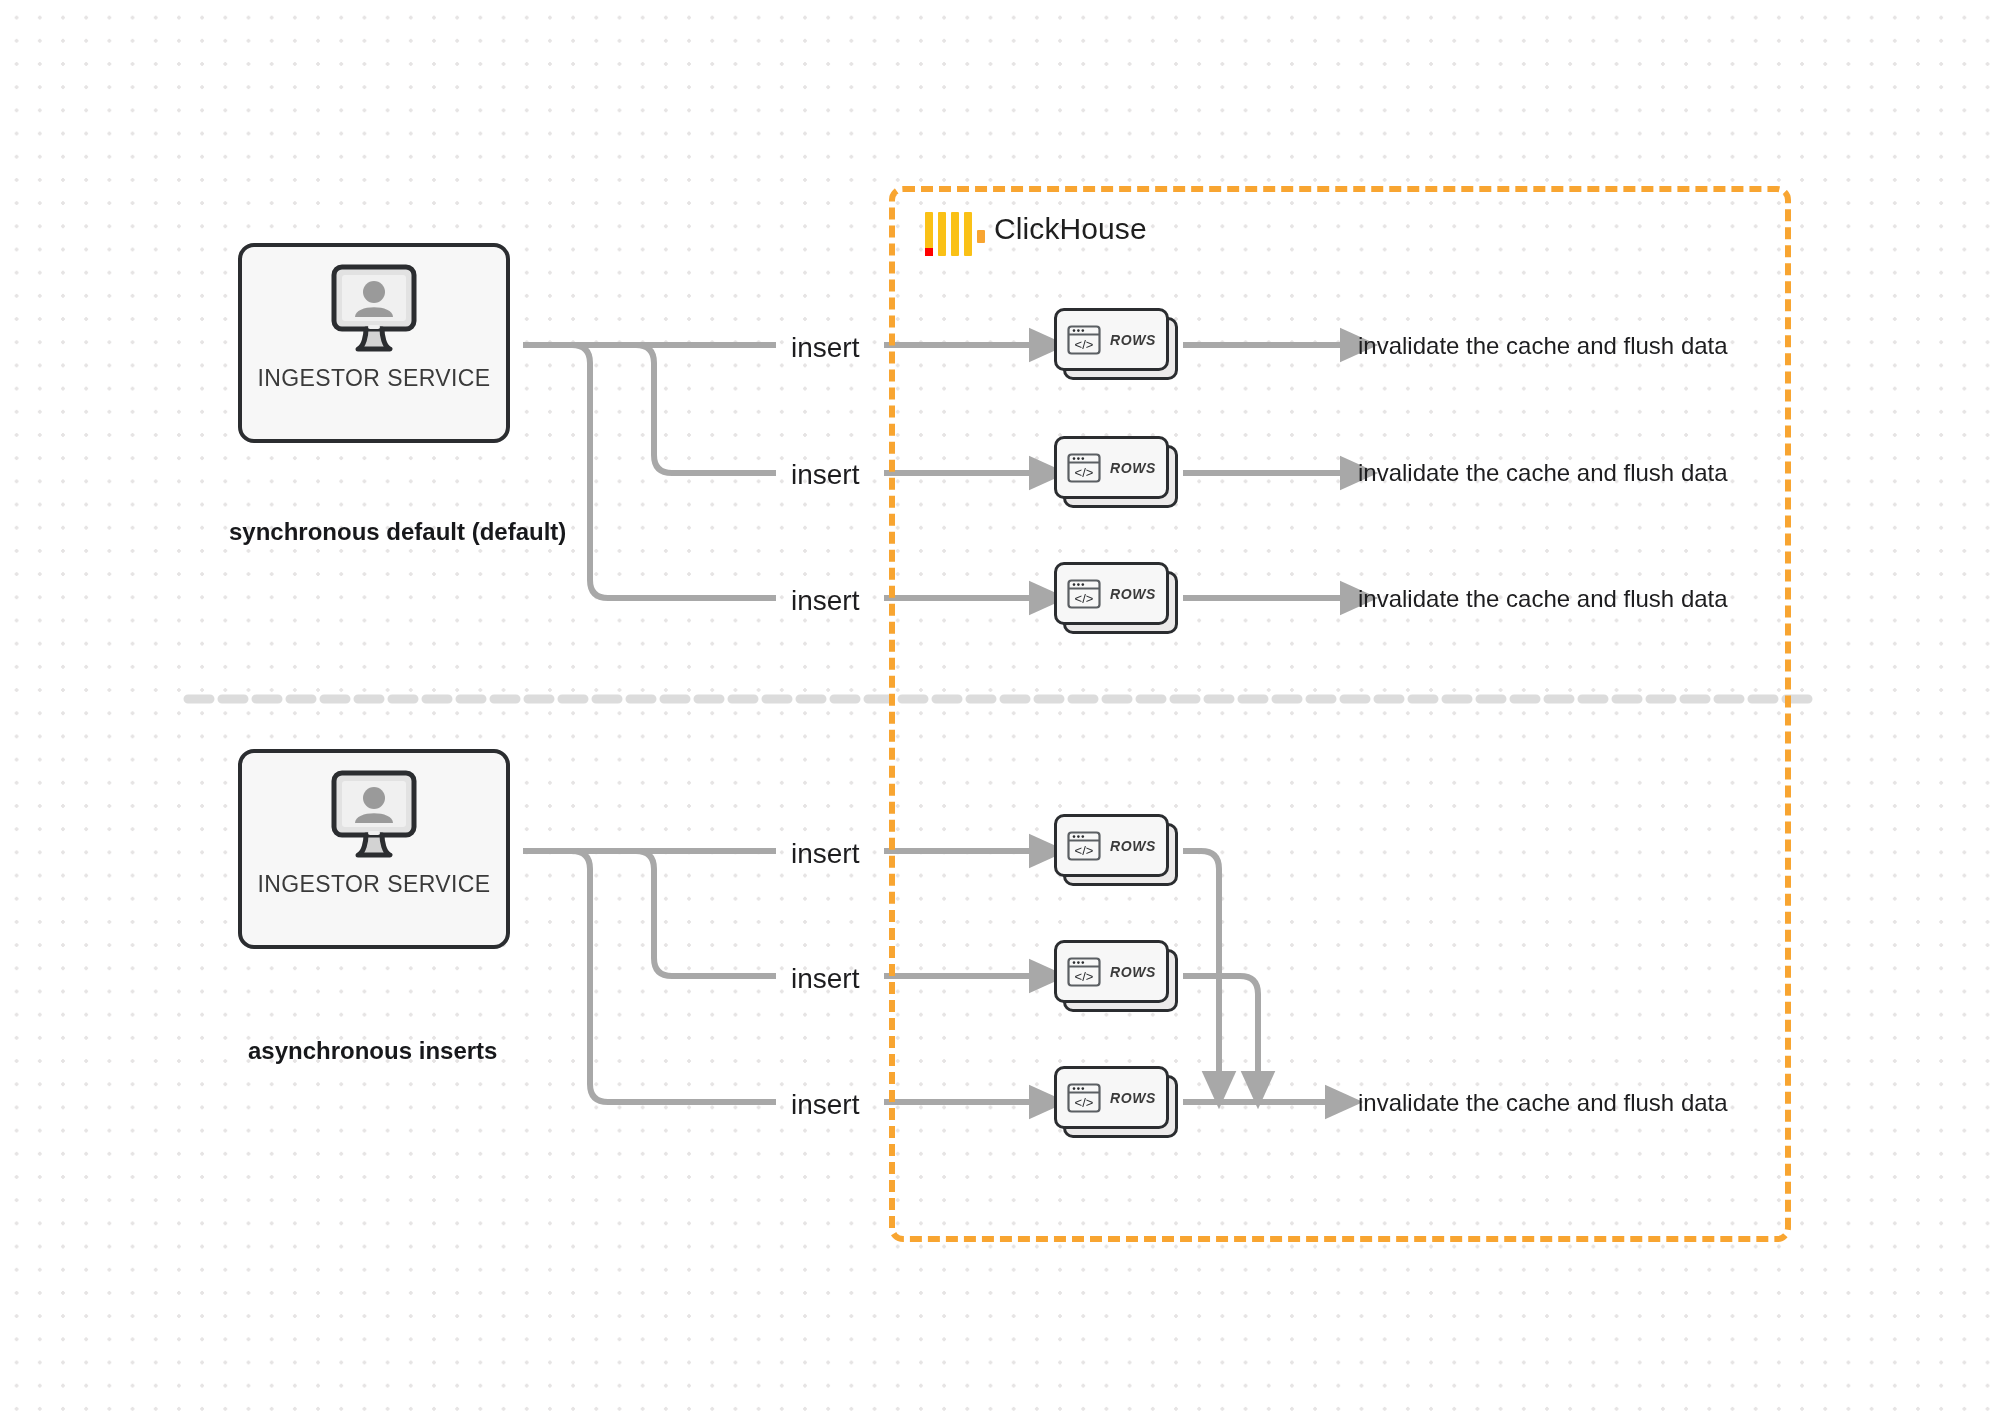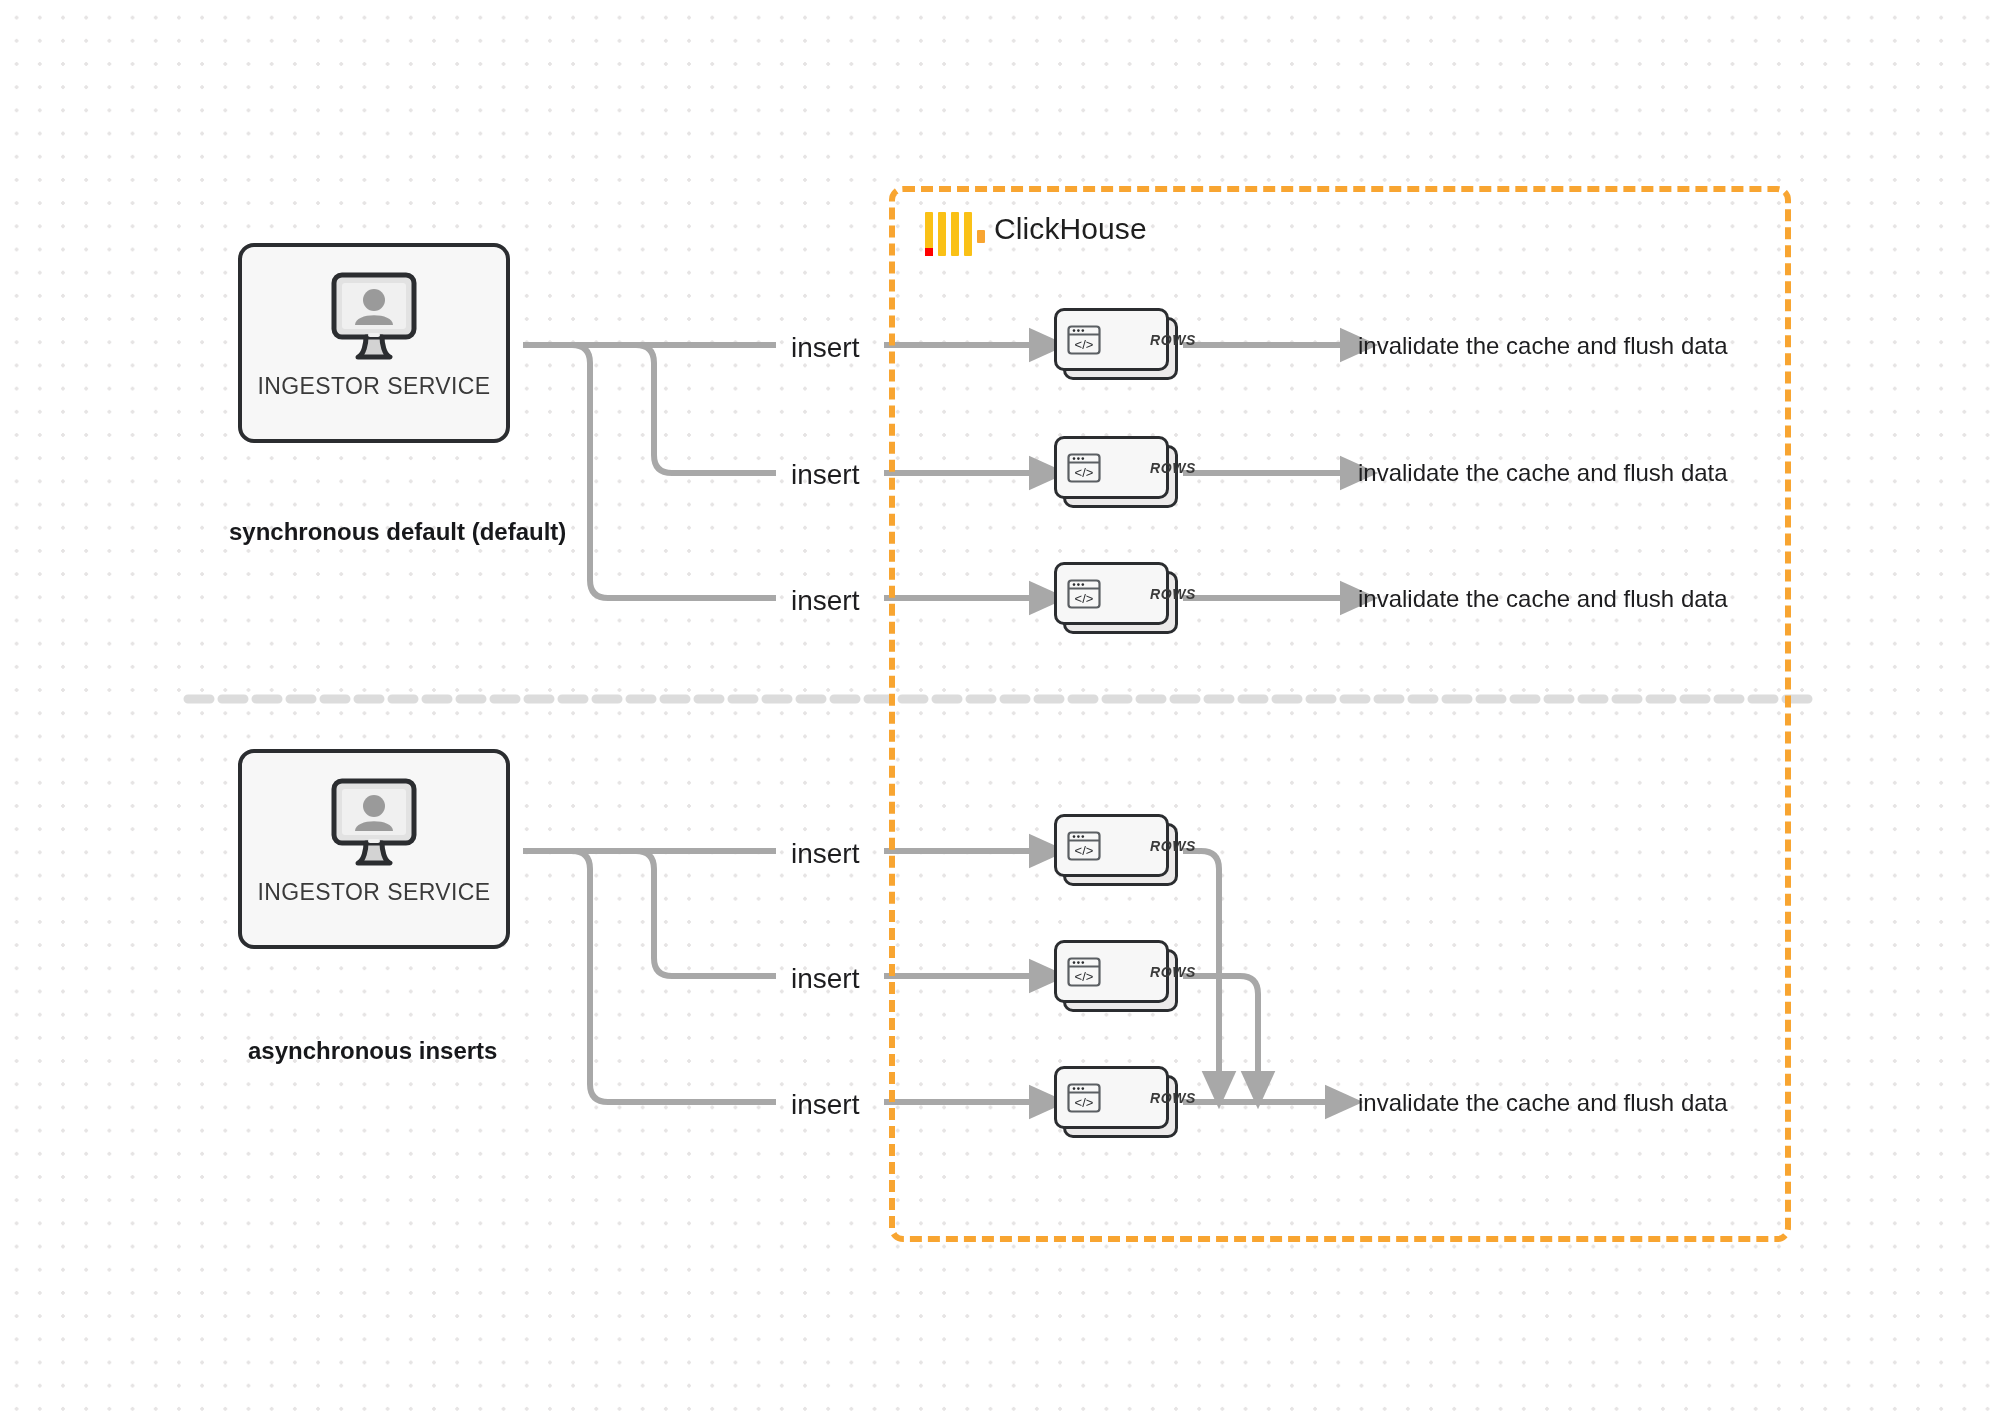--- a/index.html
+++ b/index.html
@@ -73,21 +73,21 @@
     width: 272px;
     height: 200px;
     background: #f7f7f7;
     border: 4px solid #2b2d30;
     border-radius: 16px;
     box-sizing: border-box;
     display: flex;
     flex-direction: column;
     align-items: center;
     justify-content: flex-start;
-    padding-top: 24px;
+    padding-top: 16px;
   }
   .ingestor .ico { width: 104px; height: 92px; }
   .ingestor .lbl {
     margin-top: 10px;
     font-size: 23px;
     color: #3a3a3a;
     letter-spacing: 0.4px;
     white-space: nowrap;
   }
 
@@ -131,21 +131,20 @@
   .rows-card .codewin {
     width: 34px; height: 30px;
     flex: 0 0 auto;
   }
   .rows-card .rlabel {
     font-size: 14px;
     font-style: italic;
     font-weight: 600;
     color: #3a3a3a;
     letter-spacing: 0.6px;
-    margin-left: 40px;
   }
 
   
   .flow-label {
     position: absolute;
     font-size: 24px;
     color: #1d1d1f;
     white-space: nowrap;
   }
   .insert-label { font-size: 28px; }

